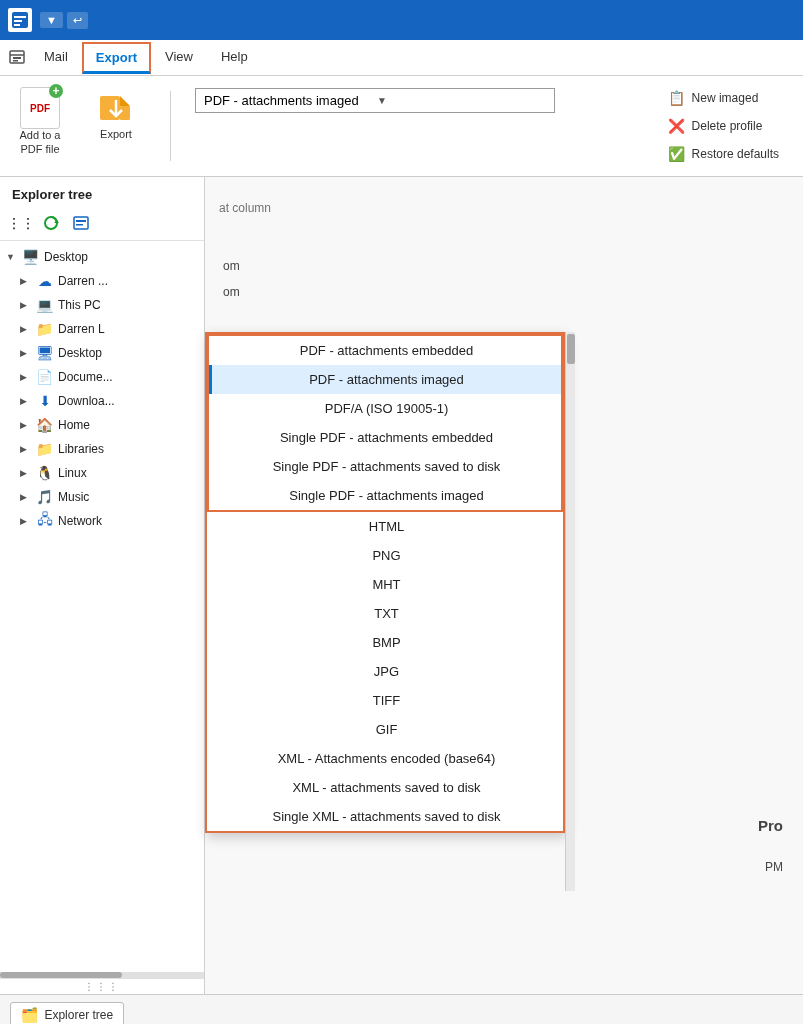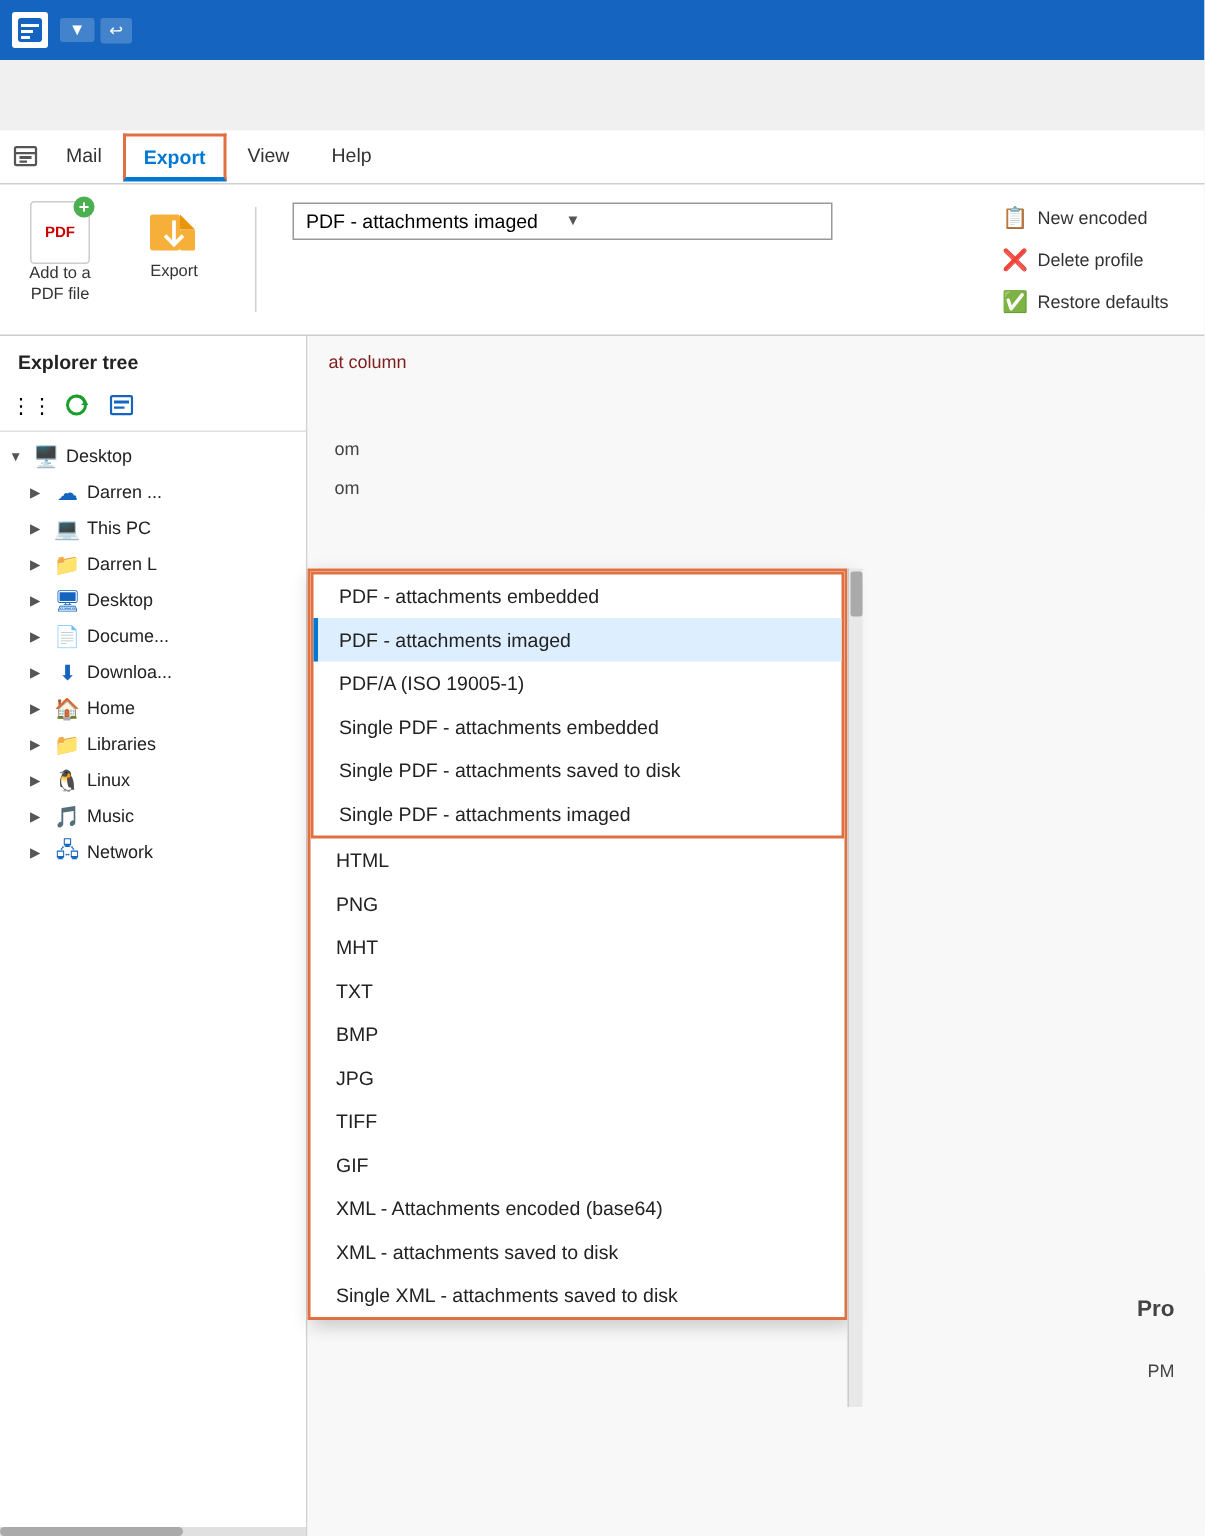--- a/index.html
+++ b/index.html
@@ -50,21 +50,20 @@
     .ribbon {
       background: white;
       border-bottom: 1px solid #ccc;
     }
     .ribbon-tabs {
       display: flex;
       align-items: center;
       border-bottom: 1px solid #d0d0d0;
       padding: 0 8px;
       height: 36px;
-      margin-top: 47px;
     }
     .ribbon-tab {
       padding: 8px 14px;
       cursor: pointer;
       font-size: 13px;
       color: #333;
       border-bottom: 3px solid transparent;
       margin-bottom: -1px;
     }
     .ribbon-tab.active {
@@ -165,20 +164,21 @@
       max-height: 800px;
       overflow-y: auto;
     }
     .dropdown-item {
       padding: 7px 14px;
       font-size: 13px;
       cursor: pointer;
       color: #222;
       border-left: 3px solid transparent;
       white-space: nowrap;
+      text-align: center;
     }
     .dropdown-item.selected {
       background: #ddeeff;
       border-left: 3px solid #0078d4;
     }
 
     
     .sidebar {
       width: 205px;
       background: white;
@@ -378,21 +378,21 @@
         <div class="combo-box">
           <span>PDF - attachments imaged</span>
           <span class="combo-arrow">▼</span>
         </div>
       </div>
     </div>
 
     <div class="ribbon-right">
       <div class="ribbon-right-btn">
         <span style="font-size:14px;">📋</span>
-        <span>New encoded</span>
+        <span>New imaged</span>
       </div>
       <div class="ribbon-right-btn">
         <span style="font-size:14px;">❌</span>
         <span>Delete profile</span>
       </div>
       <div class="ribbon-right-btn">
         <span style="font-size:14px;">✅</span>
         <span>Restore defaults</span>
       </div>
     </div>
@@ -488,21 +488,21 @@
     <div style="height:6px;background:#e0e0e0;position:relative;">
       <div style="width:60%;height:100%;background:#aaa;border-radius:3px;"></div>
     </div>
     <div style="display:flex;justify-content:center;padding:2px;border-top:1px solid #e0e0e0;">
       <span style="font-size:10px;color:#888;letter-spacing:2px;">⋮⋮⋮</span>
     </div>
   </div>
 
   <div class="right-panel">
     <div class="right-panel-content">
-      <div style="margin-top:0;color:#7f1d1d;font-size:12px;">at column</div>
+      <div style="margin-top:14px;color:#737373;font-size:12px;">at column</div>
       <div style="margin-top:40px;padding:4px;font-size:12px;">om</div>
       <div style="margin-top:4px;padding:4px;font-size:12px;">om</div>
       <div style="position:absolute;bottom:160px;right:20px;font-size:15px;font-weight:700;">Pro</div>
       <div style="position:absolute;bottom:120px;right:20px;font-size:12px;">PM</div>
     </div>
   </div>
 
   <div class="dropdown-list">
 
     <div style="border:2px solid #e07040;">

